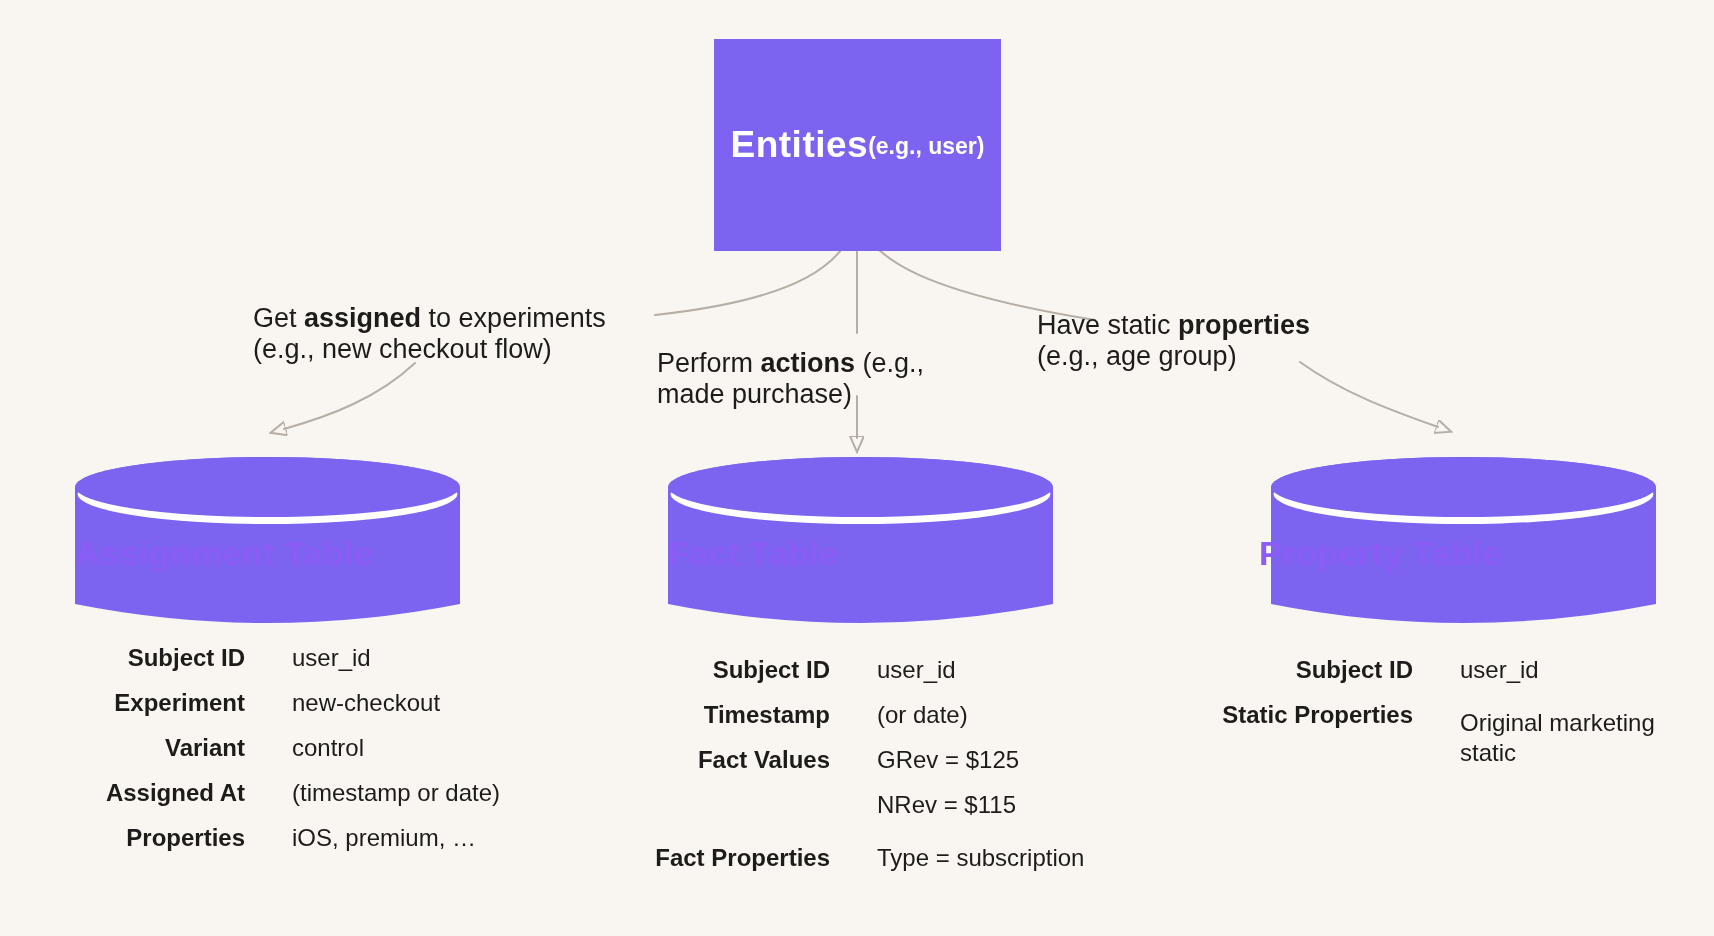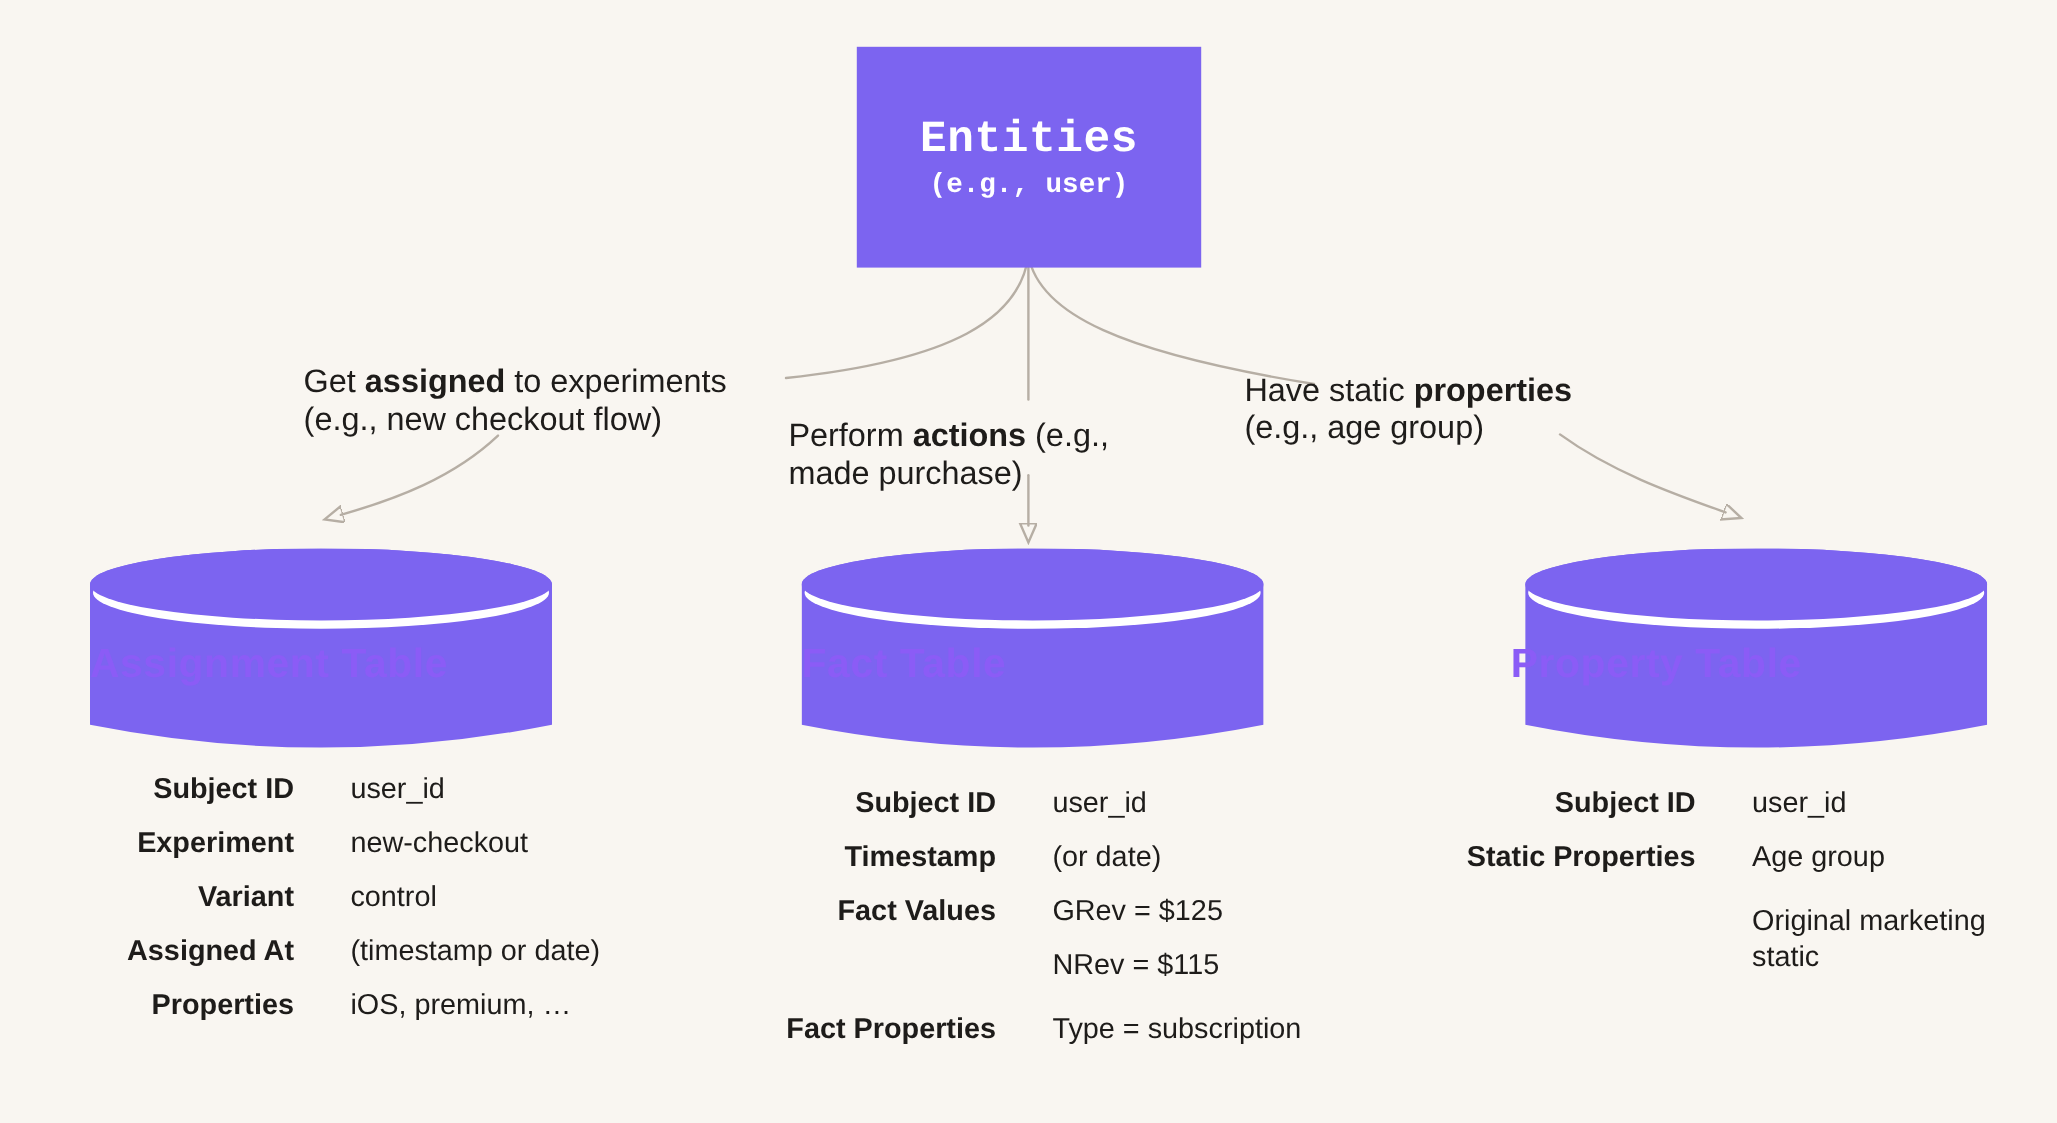--- a/index.html
+++ b/index.html
@@ -7,23 +7,23 @@
     position:relative;width:1714px;height:936px;overflow:hidden;
     background:#F9F6F1;
     font-family:"Liberation Sans",sans-serif;
     color:#1E1C1A;
   }
   .edges{position:absolute;left:0;top:0;pointer-events:none;}
   .edges path{stroke:#B6AEA4;stroke-width:2;fill:none;stroke-linecap:round;}
 
   
   .ebox{
-    position:absolute;left:714px;top:39px;width:287px;height:184px;
+    position:absolute;left:714px;top:39px;width:287px;height:212px;
     background:#7C64F0;color:#fff;
-    display:flex;flex-direction:column;align-items:center;justify-content:center;font-family:Liberation Mono, monospace;
+    display:flex;align-items:center;justify-content:center;
   }
   .etitle{font-size:37px;font-weight:700;letter-spacing:.5px;}
   .esub{font-size:23px;font-weight:700;margin-top:3px;}
 
   
   .elabel{position:absolute;text-align:left;font-size:27px;line-height:31px;color:#1E1C1A;}
   .elabel b{font-weight:700;}
   .lab-a{left:253px;top:303px;width:420px;}
   .lab-f{left:657px;top:348px;width:400px;}
   .lab-p{left:1037px;top:310px;width:400px;}
@@ -156,18 +156,17 @@
       </div>
   </div>
 
   <div class="kv kv-p">
     <div class="k">Subject ID</div>
     <div>
         <div class="v">user_id</div>
       </div>
     <div class="k">Static Properties</div>
     <div>
-      <div class="v">Age group</div>
       <div class="v wrap">Original marketing static</div>
     </div>
   </div>
 
 </div>
 
 </body></html>

